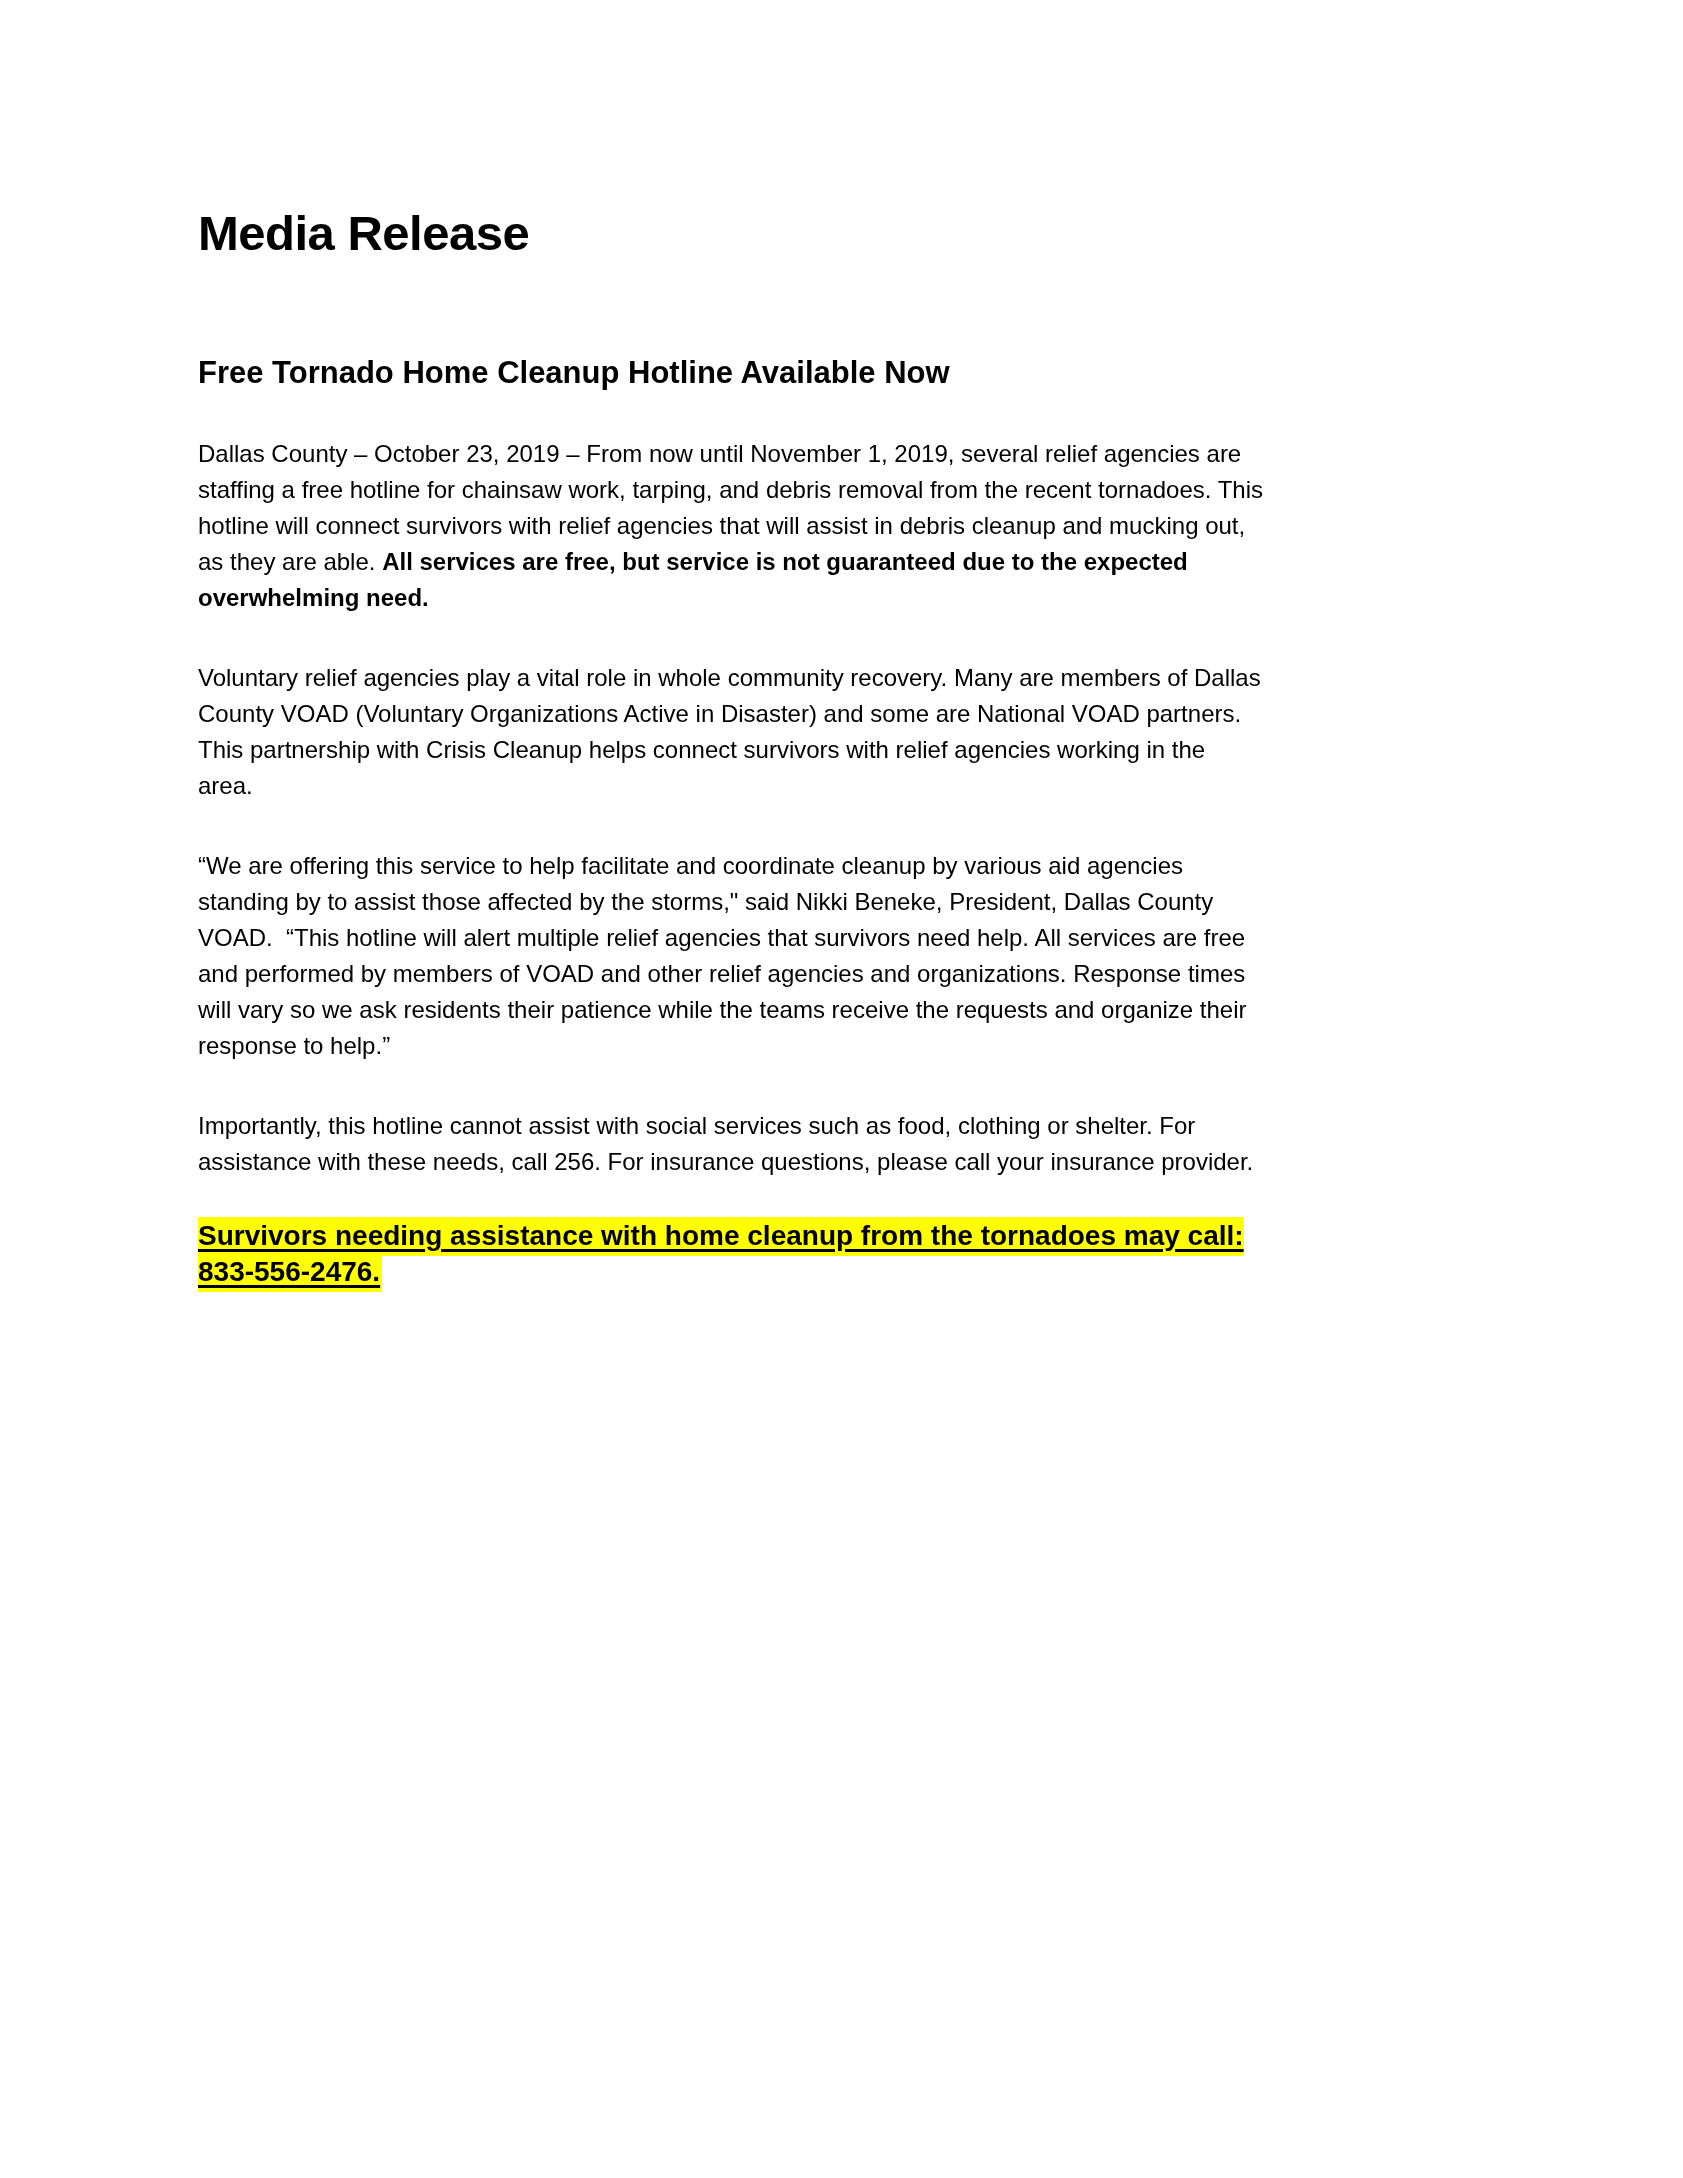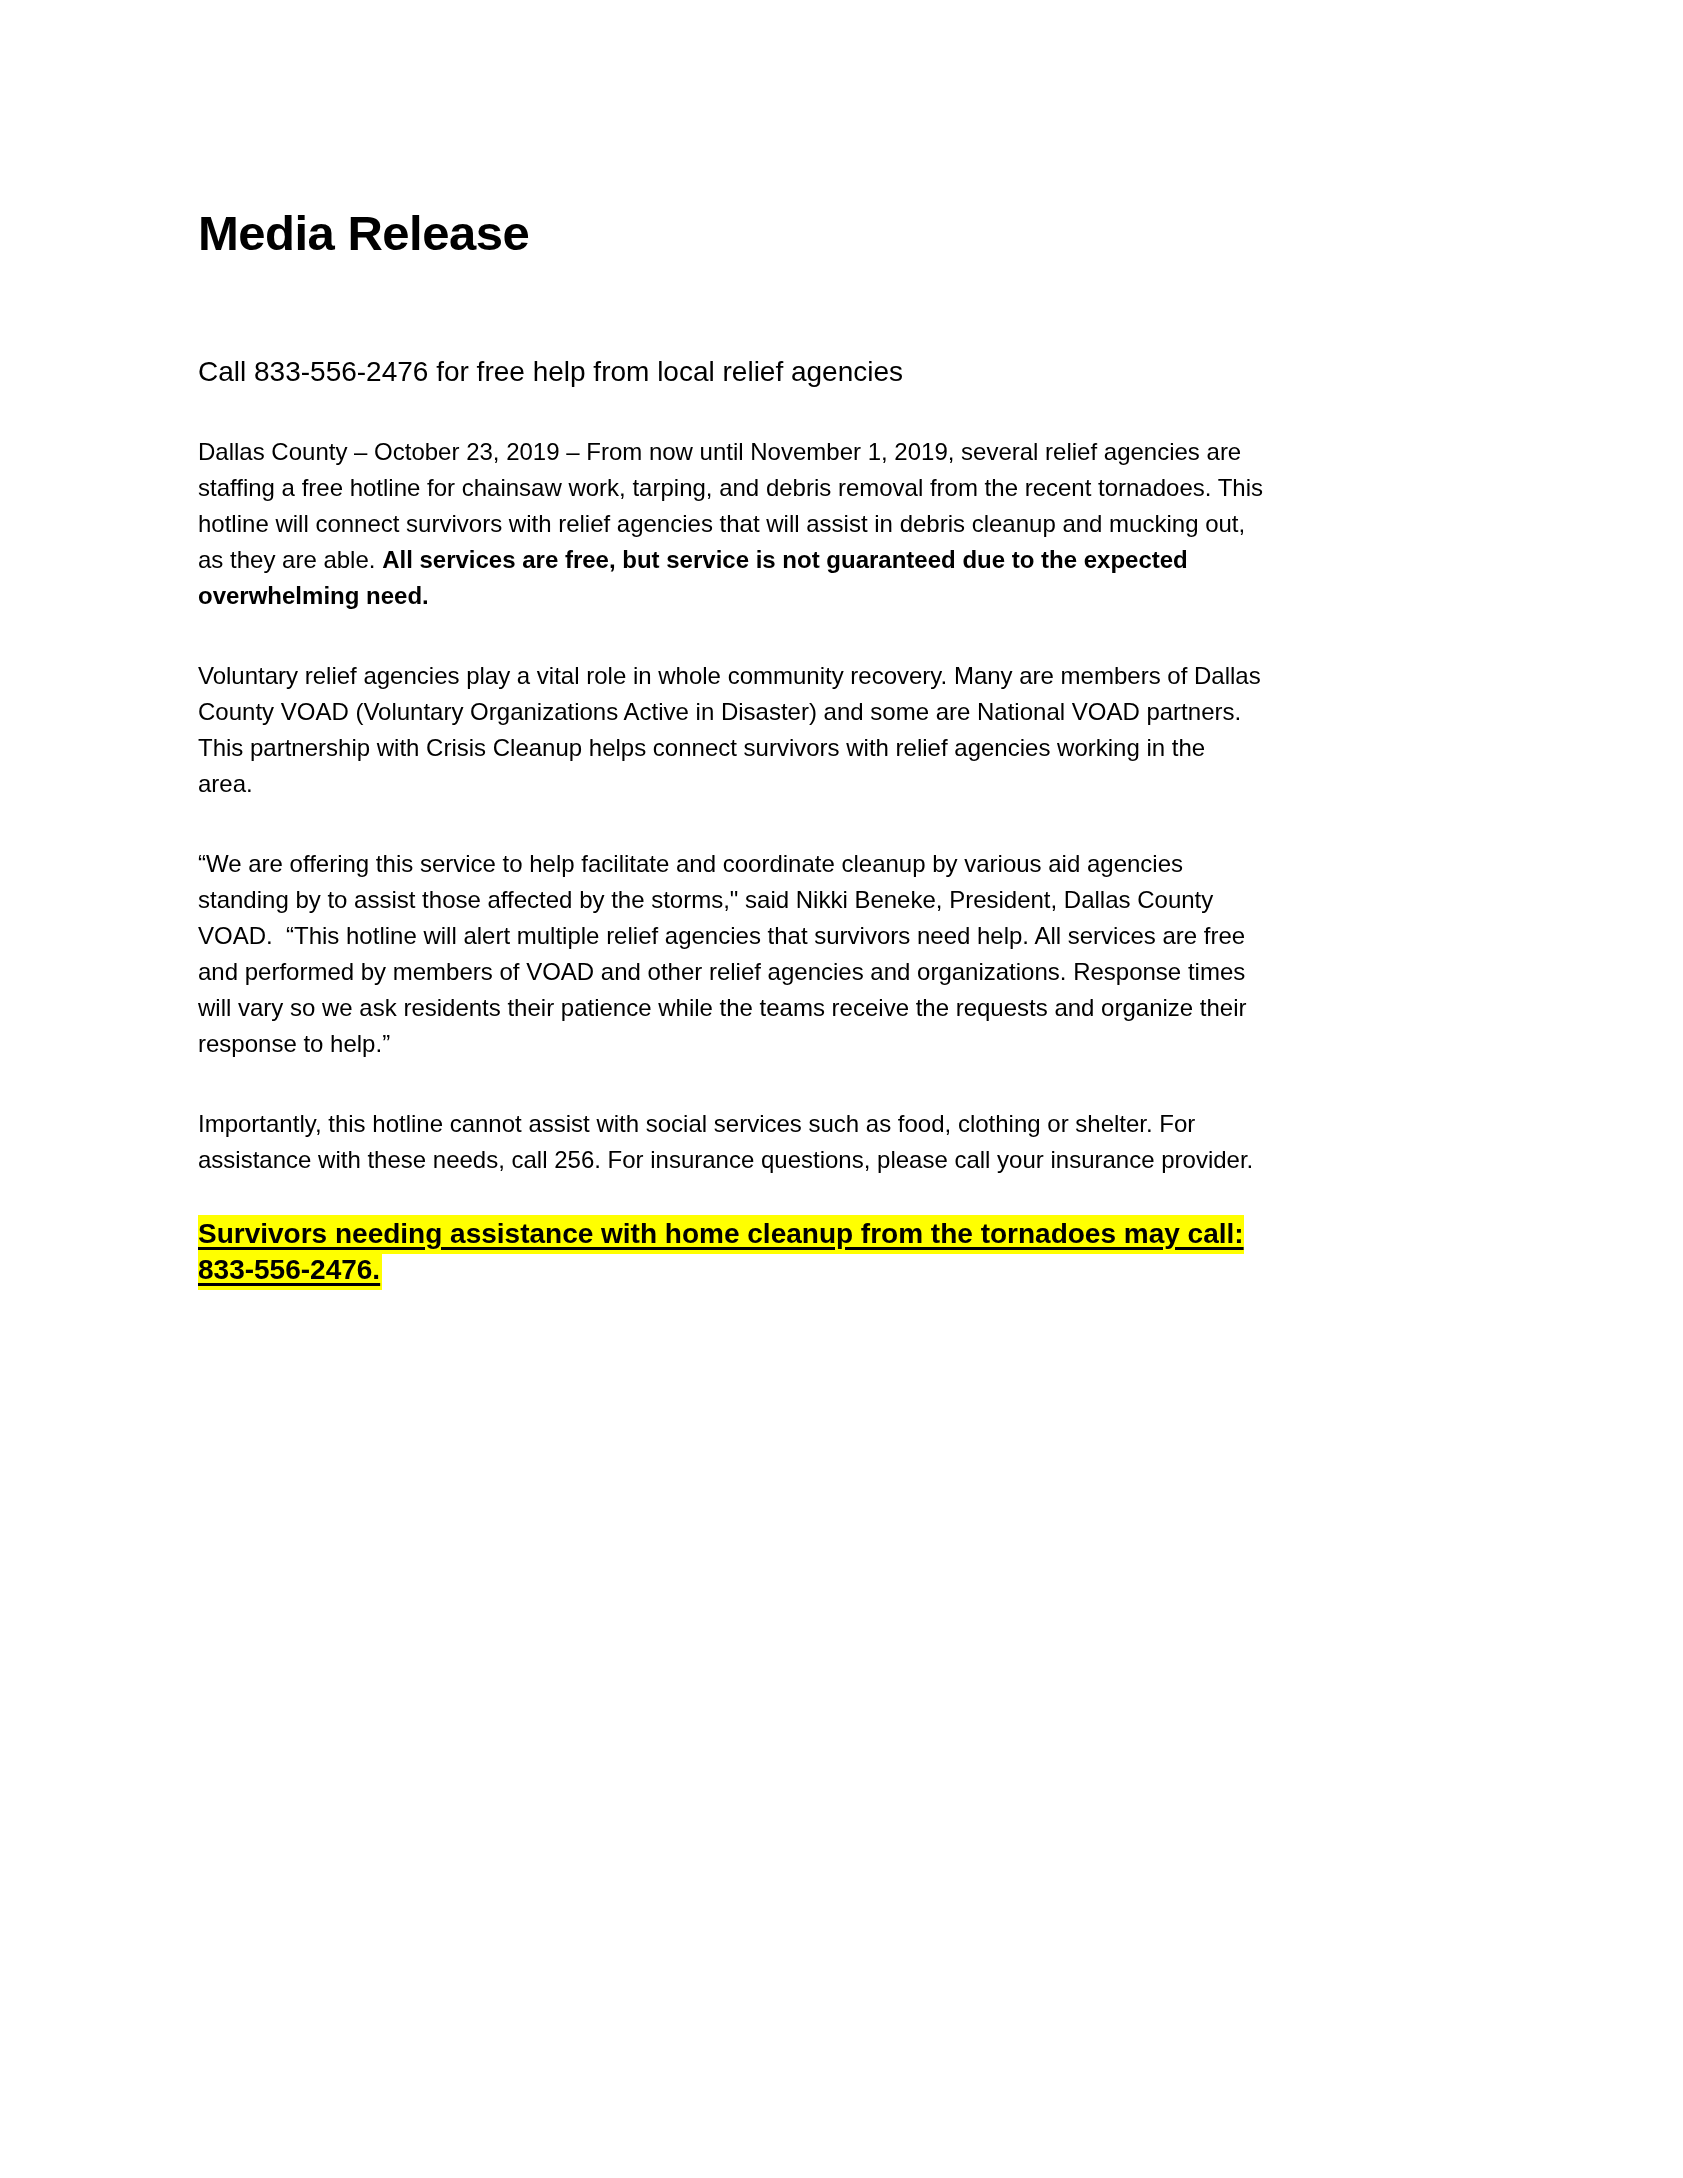--- a/index.html
+++ b/index.html
@@ -65,21 +65,21 @@
   }
 </style>
 </head>
 <body>
 
 <div class="page">
 
   <h1 class="doc-title">Media Release</h1>
 
   <div class="headline-block">
-    <div class="subheadline">Call 833-556-2476 for free help from local relief agencies</div>
+    <h2 class="headline">Free Tornado Home Cleanup Hotline Available Now</h2>
   </div>
 
   <p class="body-par"><span>Dallas County – October 23, 2019 – From now until November 1, 2019, several relief agencies are staffing a free hotline for chainsaw work, tarping, and debris removal from the recent tornadoes. This hotline will connect survivors with relief agencies that will assist in debris cleanup and mucking out, as they are able. </span><strong>All services are free, but service is not guaranteed due to the expected overwhelming need.</strong></p>
 
   <p class="body-par">Voluntary relief agencies play a vital role in whole community recovery. Many are members of Dallas County VOAD (Voluntary Organizations Active in Disaster) and some are National VOAD partners. This partnership with Crisis Cleanup helps connect survivors with relief agencies working in the area.</p>
 
   <p class="body-par">“We are offering this service to help facilitate and coordinate cleanup by various aid agencies standing by to assist those affected by the storms," said Nikki Beneke, President, Dallas County VOAD.  “This hotline will alert multiple relief agencies that survivors need help. All services are free and performed by members of VOAD and other relief agencies and organizations. Response times will vary so we ask residents their patience while the teams receive the requests and organize their response to help.”</p>
 
   <p class="body-par">Importantly, this hotline cannot assist with social services such as food, clothing or shelter. For assistance with these needs, call 256. For insurance questions, please call your insurance provider.</p>
 

